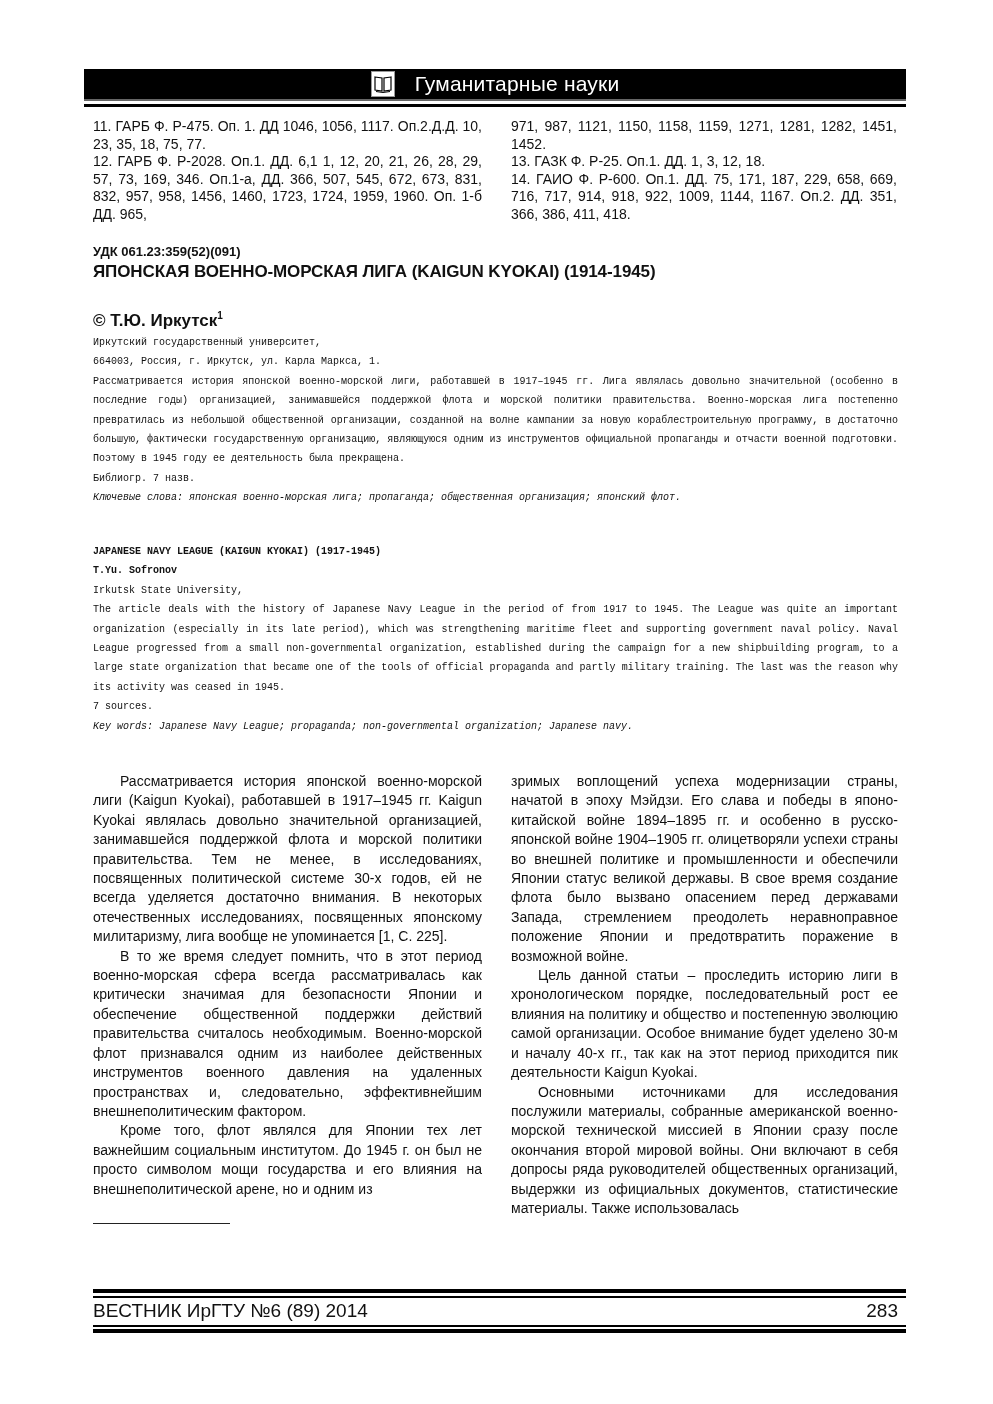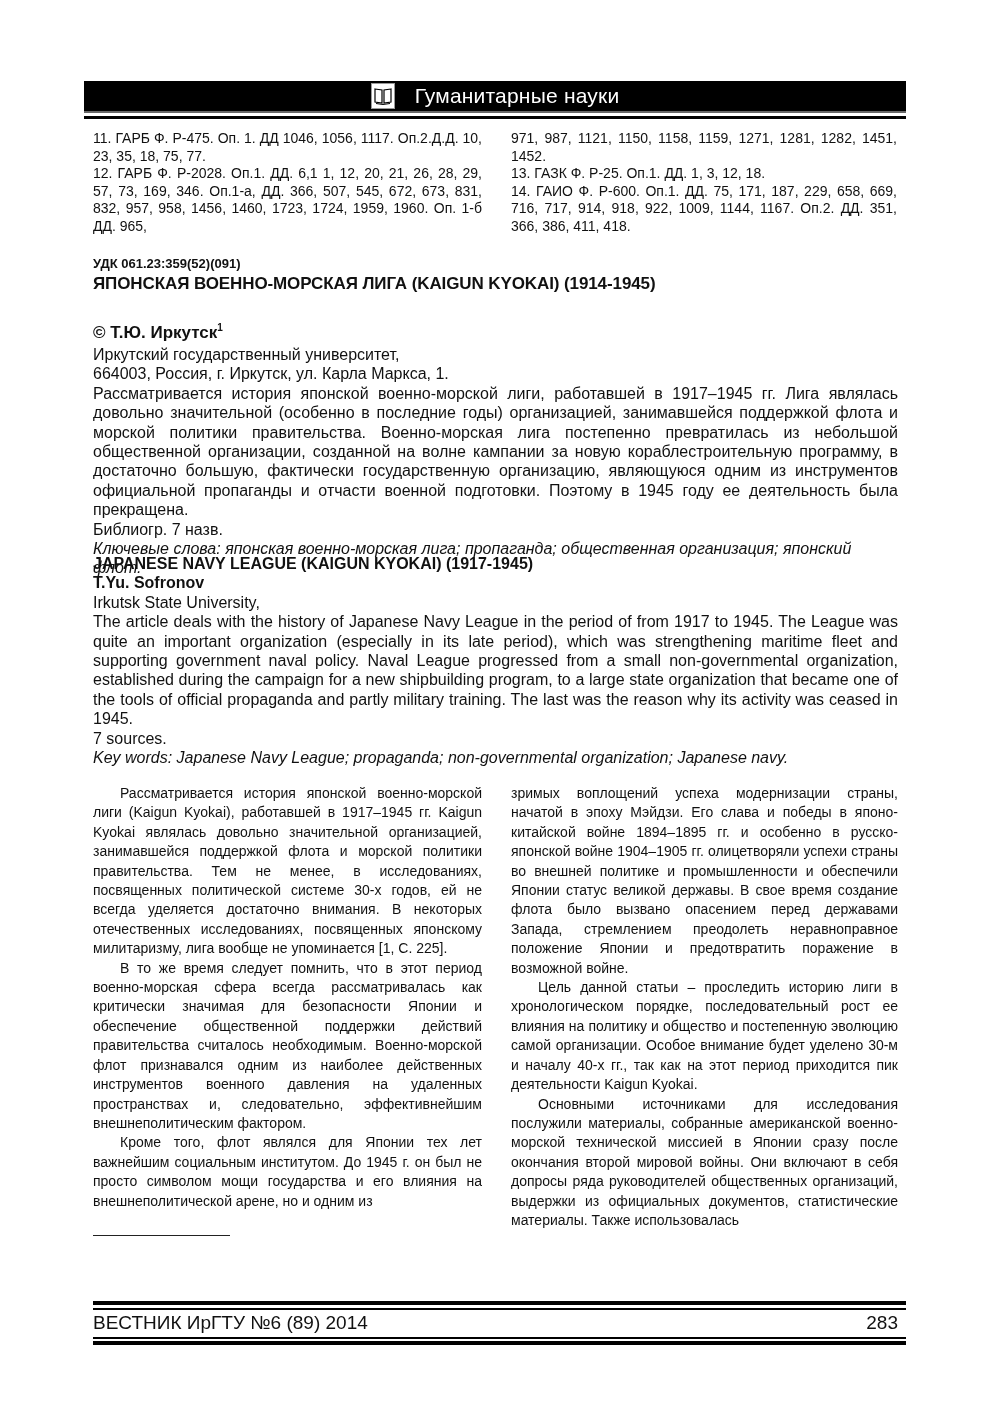--- a/index.html
+++ b/index.html
@@ -1,18 +1,18 @@
 <!DOCTYPE html>
 <html><head>
 <meta charset="utf-8">
 <style>
   html, body { margin: 0; padding: 0; background: #ffffff; }
   body { width: 993px; height: 1404px; position: relative; overflow: hidden;
          font-family: "Liberation Sans", sans-serif; color: #111; }
-  .page { position: absolute; left: 0; top: 12px; width: 993px; height: 1033px; }
+  .page { position: absolute; left: 0; top: 0; width: 993px; height: 1033px; }
 
   
   .hdr { position: absolute; left: 84px; top: 69px; width: 822px; height: 30px;
          background: #000; border-bottom: 2px solid #666; }
   .hdr-inner { position: absolute; left: 0; right: 0; top: 0; height: 30px;
                display: flex; align-items: center; justify-content: center; }
   .hdr-icon { width: 24px; height: 26px; background: #fff; border: 1px solid #999;
               margin-right: 20px; position: relative; box-sizing: border-box; }
   .hdr-icon svg { position: absolute; left: 1px; top: 2px; }
   .hdr-title { color: #fff; font-size: 21px; letter-spacing: 0.2px; }
@@ -22,21 +22,21 @@
   .refs { position: absolute; top: 118px; font-size: 14px; line-height: 17.5px; text-align: justify; }
   .refs.left { left: 93px; width: 389px; }
   .refs.right { left: 511px; width: 386px; }
   .refs p { margin: 0; }
 
   .udk { position: absolute; left: 93px; top: 244px; font-size: 13px; font-weight: bold; }
   .title-ru { position: absolute; left: 93px; top: 262px; font-size: 17px; font-weight: bold; letter-spacing: -0.1px; }
   .author-ru { position: absolute; left: 93px; top: 310px; font-size: 17px; font-weight: bold; }
   .author-ru sup { font-size: 10px; }
 
-  .block { position: absolute; left: 93px; width: 805px; font-size: 16px; line-height: 19.4px; }
+  .block { position: absolute; left: 93px; width: 805px; font-size: 10px; line-height: 19.4px; font-family: Liberation Mono, monospace; }
   .block p { margin: 0; }
   .justify { text-align: justify; text-align-last: left; }
   .ital { font-style: italic; }
   .bold { font-weight: bold; }
 
   .col { position: absolute; top: 772px; font-size: 14px; line-height: 19.4px; text-align: justify; }
   .col.left { left: 93px; width: 389px; }
   .col.right { left: 511px; width: 387px; }
   .col p { margin: 0; text-indent: 27px; }
   .col p.cont { text-indent: 0; }

